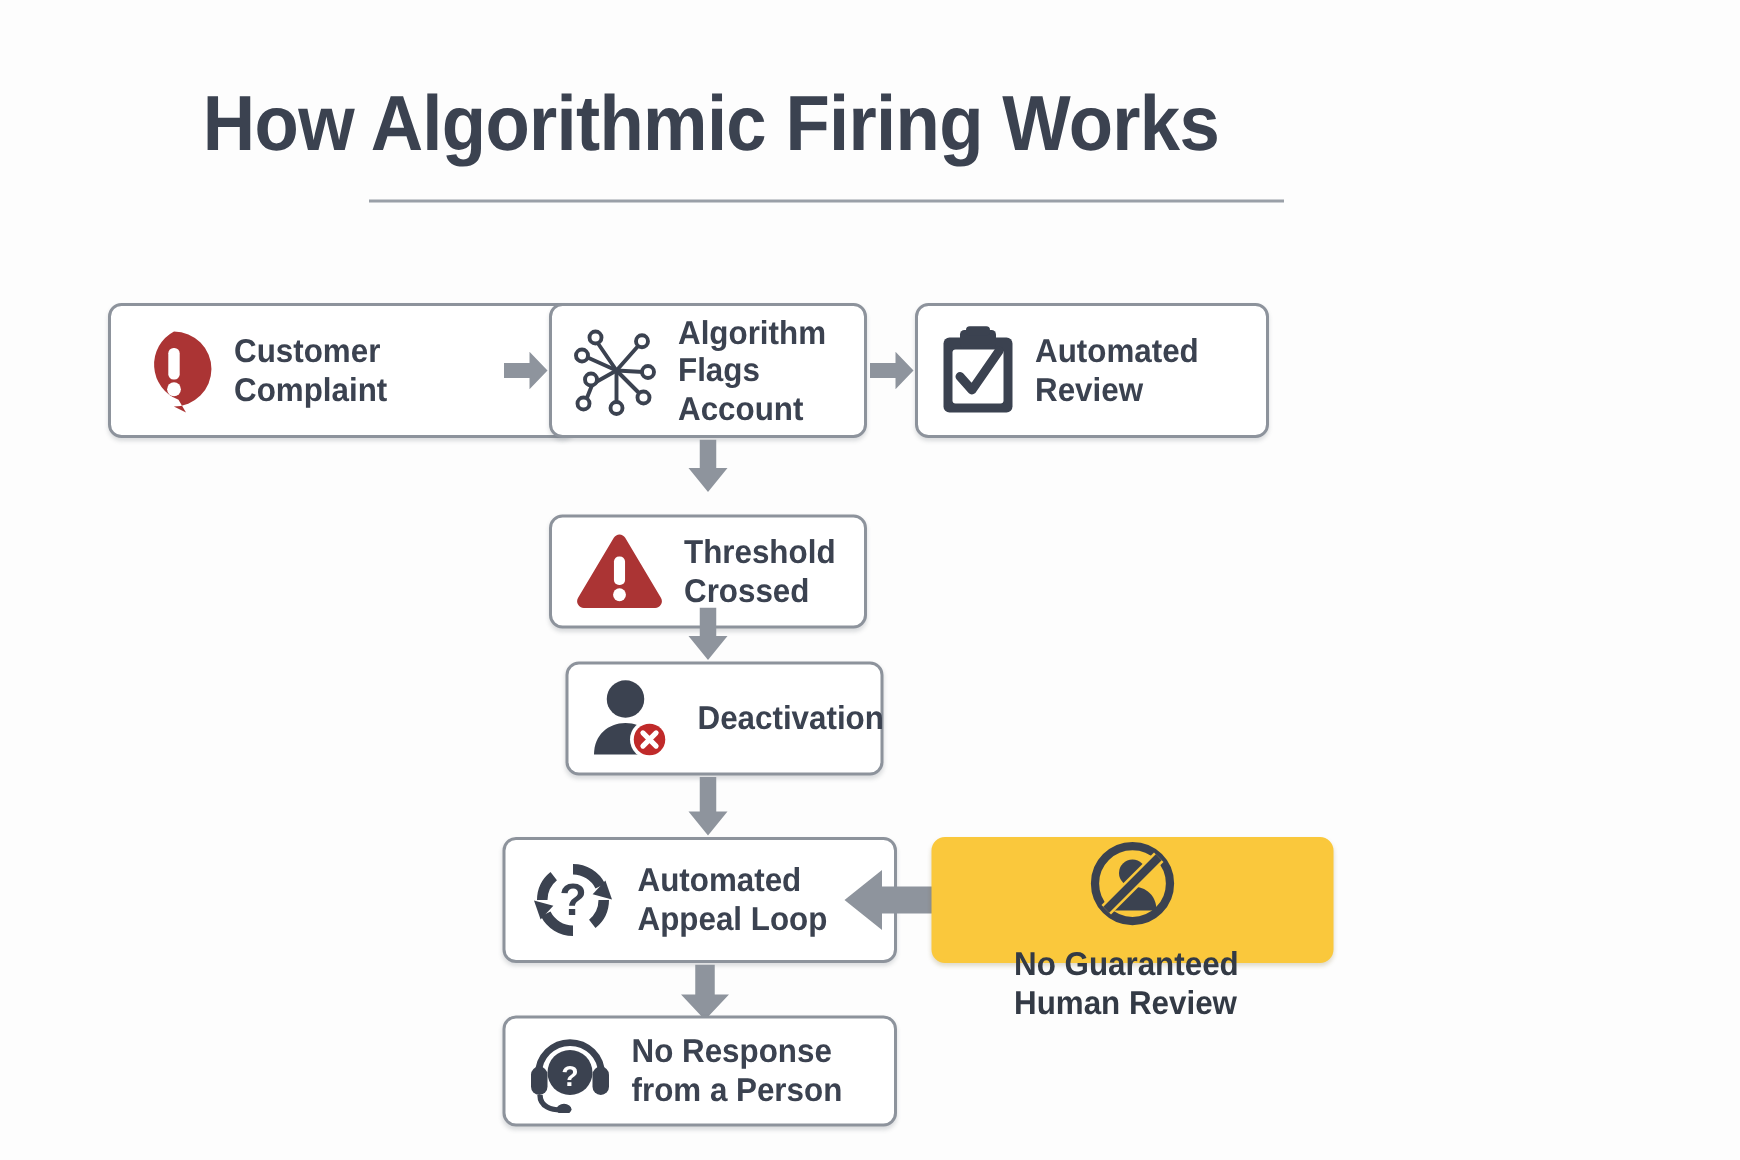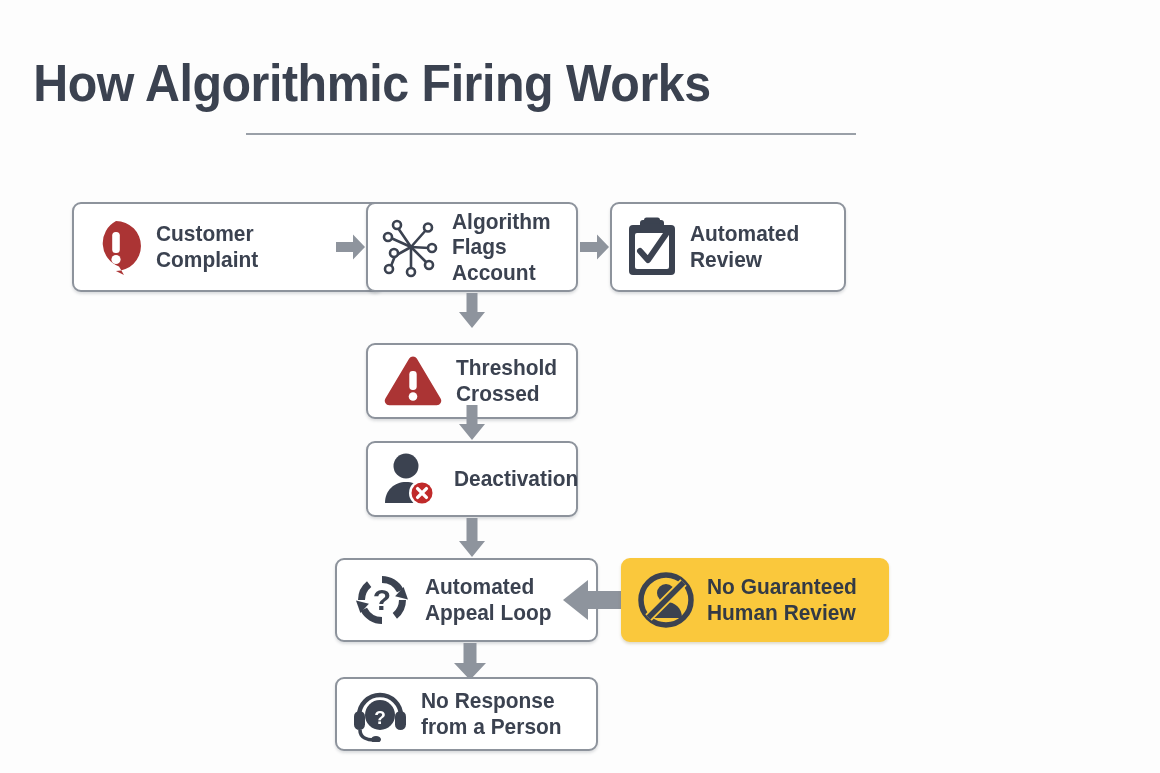--- a/index.html
+++ b/index.html
@@ -19,21 +19,21 @@
     position: absolute;
     inset: 0;
   }
 
   
   .title-wrap {
     position: absolute;
     left: 0;
     top: 56px;
     width: 948px;
-    text-align: left;
+    text-align: center;
   }
   .title {
     font-family: "Liberation Sans Narrow", "Liberation Sans", sans-serif;
     font-size: 52px;
     font-weight: bold;
     color: #3b4250;
     letter-spacing: -0.5px;
     line-height: 1.05;
     transform: scaleX(0.93);
     transform-origin: center;
@@ -57,20 +57,21 @@
     display: flex;
     align-items: center;
     gap: 12px;
     padding: 0 14px;
     box-shadow: 0 2px 3px rgba(80,88,100,0.20);
   }
   .node.accent {
     background: #fac83c;
     border-color: #fac83c;
     box-shadow: 0 2px 3px rgba(120,100,30,0.22);
+    flex-direction: column;
   }
   .node-label {
     font-family: "Liberation Sans Narrow", "Liberation Sans", sans-serif;
     font-size: 22px;
     font-weight: bold;
     color: #3b4250;
     line-height: 1.16;
     white-space: pre-line;
     transform: scaleX(0.95);
     transform-origin: left center;
@@ -184,21 +185,21 @@
     <span class="node-label">Threshold
 Crossed</span>
   </div>
 
   <div class="arrow" style="left:457px; top:405px;">
     <svg width="30" height="36" viewBox="0 0 30 36">
       <path d="M9.5 0 H20.5 V19 H28 L15 35 L2 19 H9.5 Z" fill="#8e949d"></path>
     </svg>
   </div>
 
-  <div class="node" style="left:366px; top:441px; width:212px; height:76px;">
+  <div class="node" style="left:377px; top:441px; width:212px; height:76px;">
     <span class="node-icon">
       <svg width="60" height="58" viewBox="0 0 60 58">
         <circle cx="24" cy="16" r="12.5" fill="#3b4250"></circle>
         <path d="M3 53 c0 -13 9.5 -21 21 -21 c11.5 0 21 8 21 21 Z" fill="#3b4250"></path>
         <circle cx="40" cy="43" r="13" fill="#ffffff"></circle>
         <circle cx="40" cy="43" r="10.5" fill="#c02a2a"></circle>
         <path d="M35.6 38.6 L44.4 47.4 M44.4 38.6 L35.6 47.4" stroke="#ffffff" stroke-width="3.4" stroke-linecap="round"></path>
       </svg>
     </span>
     <span class="node-label">Deactivation</span>

